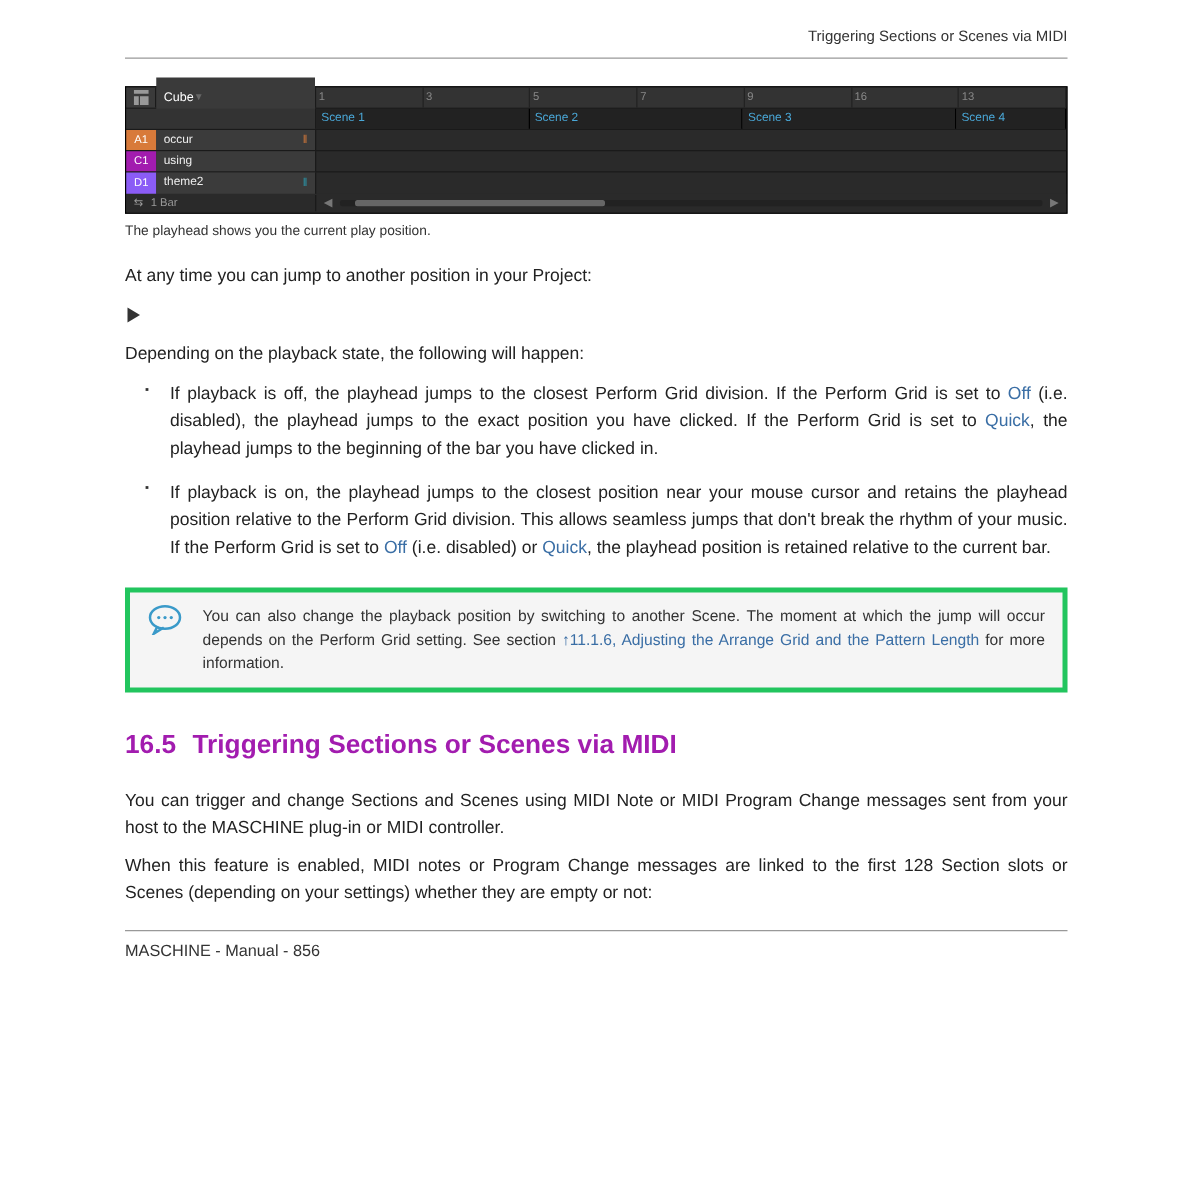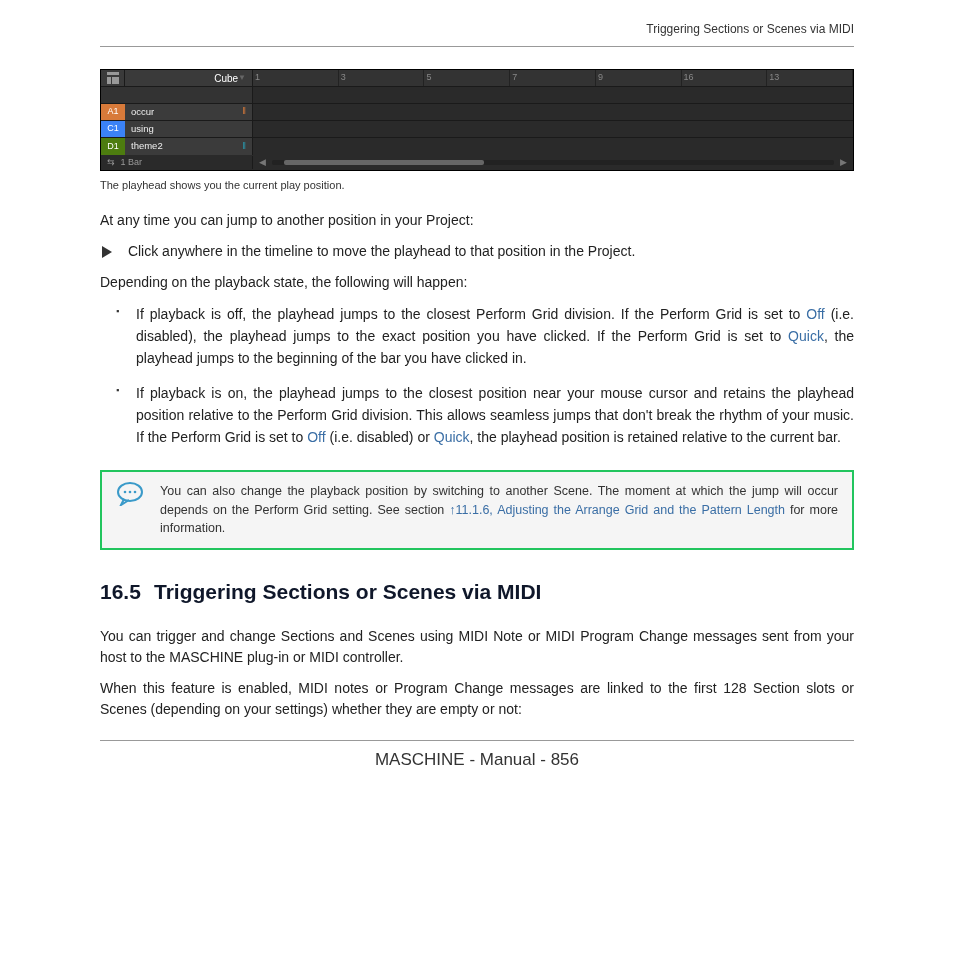--- a/index.html
+++ b/index.html
@@ -26,21 +26,21 @@
     background: #2a2a2a;
     border: 1px solid #000;
     font-size: 10px;
     color: #ddd;
   }
   .arr-row { display: flex; height: 17px; border-bottom: 1px solid #1a1a1a; align-items:center; }
   .arr-row:last-child { border-bottom: none; }
   .left-col { width: 152px; display: flex; align-items: center; height: 100%; border-right: 1px solid #1a1a1a; }
   .top-icon-cell { width: 24px; height: 100%; background: #3a3a3a; display:flex; align-items:center; justify-content:center; border-right:1px solid #1a1a1a; }
   .top-icon-cell svg { display:block; }
-  .cube-cell { flex:1; background:#3a3a3a; height:100%; display:flex; align-items:center; padding:0 6px; color:#fff; font-size:10px; justify-content:flex-end; }
+  .cube-cell { flex:1; background:#3a3a3a; height:100%; display:flex; align-items:center; padding:16px 6px; color:#fff; font-size:10px; justify-content:flex-start; }
   .cube-cell .tri { font-size:8px; color:#666; }
   .ruler { flex:1; display:flex; background:#333; height:100%; position:relative; }
   .ruler-cell { flex:1; border-right:1px solid #222; color:#888; font-size:9px; padding-left:2px; display:flex; align-items:center; }
   .scene-row .right-col, .track-row .right-col { flex:1; display:flex; height:100%; }
   .scene-cell { flex:1; background:#222; border-right:1px solid #000; display:flex; align-items:center; padding-left:4px; color:#4aa8d8; font-size:9.5px; }
   .grid-area { flex:1; position:relative; background:#303030; }
   .grid-col-line { position:absolute; top:0; bottom:0; width:1px; background:#222; }
   .track-idx { width:24px; height:100%; display:flex; align-items:center; justify-content:center; color:#fff; font-size:9px; }
   .track-idx.a1 { background:#d87a3a; }
   .track-name { flex:1; background:#3b3b3b; height:100%; display:flex; align-items:center; padding:0 6px; color:#eee; font-size:9.5px; justify-content:space-between; }
@@ -62,28 +62,28 @@
 
   .body-text { font-size:14px; color:#222; text-align:justify; margin-bottom:10px; }
   .play-tri { display:inline-block; width:0; height:0; border-style:solid; border-width:6px 0 6px 10px; border-color:transparent transparent transparent #333; vertical-align:middle; margin-right:12px; margin-left:2px; }
 
   ul.dash { list-style:none; padding-left:36px; margin-bottom:21px; }
   ul.dash li { position:relative; text-align:justify; font-size:14px; color:#222; margin-bottom:12px; line-height:1.6; }
   ul.dash li::before { content:"▪"; position:absolute; left:-20px; top:1px; font-size:9px; color:#333; }
 
   .link { color:#3a6ea5; }
 
-  .note-box { border:2px solid #22c55e; background:#f5f5f5; display:flex; padding:10px 14px; gap:14px; margin-top:4px; margin-bottom:26px; }
+  .note-box { border:4px solid #22c55e; background:#f5f5f5; display:flex; padding:10px 14px; gap:14px; margin-top:4px; margin-bottom:26px; }
   .note-icon { flex: 0 0 30px; }
   .note-text { font-size:12.5px; color:#333; text-align:justify; line-height:1.5; }
 
-  h2.section-heading { font-size:21px; font-weight:bold; color:#0f172a; margin:16px 0 18px 0; }
+  h2.section-heading { font-size:21px; font-weight:bold; color:#a21caf; margin:16px 0 18px 0; }
   h2.section-heading .num { display:inline-block; width:54px; }
 
-  .footer { text-align:center; font-size:17px; color:#333; }
+  .footer { text-align:left; font-size:13px; color:#333; }
 </style>
 </head>
 <body>
 
 <div class="header-right">
   <div class="hdr-sub">Triggering Sections or Scenes via MIDI</div>
 </div>
 <hr class="top-rule">
 
 <div class="arranger">
@@ -108,20 +108,26 @@
       <div class="ruler-cell">5</div>
       <div class="ruler-cell">7</div>
       <div class="ruler-cell">9</div>
       <div class="ruler-cell">16</div>
       <div class="ruler-cell">13</div>
     </div>
   </div>
 
   <div class="arr-row scene-row">
     <div class="left-col" style="background:#333;"></div>
+    <div class="right-col">
+      <div class="scene-cell" style="flex:2;">Scene 1</div>
+      <div class="scene-cell" style="flex:2;">Scene 2</div>
+      <div class="scene-cell" style="flex:2;">Scene 3</div>
+      <div class="scene-cell" style="flex:1;">Scene 4</div>
+    </div>
   </div>
 
   <div id="track-rows">
       <div class="arr-row track-row">
         <div class="left-col">
           <div class="track-idx a1">A1</div>
           <div class="track-name">
             <span>occur</span>
             <span class="bars ">‖</span>
           </div>
@@ -131,37 +137,37 @@
           <div class="grid-col-line" style="left: 57%;"></div>
           <div class="grid-col-line" style="left: 85.5%;"></div>
           <div class="clip orange" style="left: 0%; width: 28.5%;">Pattern 1</div>
           <div class="clip orange" style="left: 28.5%; width: 14.5%;">..rn 2</div>
           <div class="clip orange" style="left: 57%; width: 28.5%;">Pattern 1</div>
           <div class="clip orange" style="left: 85.5%; width: 14.5%;">Pattern</div>
         </div>
       </div>
       <div class="arr-row track-row">
         <div class="left-col">
-          <div class="track-idx" style="background: #3b82f6;">C1</div>
+          <div class="track-idx" style="background: #a21caf;">C1</div>
           <div class="track-name">
             <span>using</span>
             <span class="bars "></span>
           </div>
         </div>
         <div class="grid-area">
           <div class="grid-col-line" style="left: 28.5%;"></div>
           <div class="grid-col-line" style="left: 57%;"></div>
           <div class="grid-col-line" style="left: 85.5%;"></div>
           <div class="clip orange" style="left: 57%; width: 14.5%;">..rn 1</div>
           <div class="clip orange" style="left: 85.5%; width: 14.5%;">..rn 1</div>
         </div>
       </div>
       <div class="arr-row track-row">
         <div class="left-col">
-          <div class="track-idx" style="background: #4d7c0f;">D1</div>
+          <div class="track-idx" style="background: #8b5cf6;">D1</div>
           <div class="track-name">
             <span>theme2</span>
             <span class="bars teal">‖</span>
           </div>
         </div>
         <div class="grid-area">
           <div class="grid-col-line" style="left: 28.5%;"></div>
           <div class="grid-col-line" style="left: 57%;"></div>
           <div class="grid-col-line" style="left: 85.5%;"></div>
           <div class="clip teal" style="left: 0%; width: 14.5%;">..rn 1</div>
@@ -185,21 +191,20 @@
       <span class="hbar-arrow">▶</span>
     </div>
   </div>
 </div>
 
 <div class="caption">The playhead shows you the current play position.</div>
 
 <p class="body-text">At any time you can jump to another position in your Project:</p>
 <p class="body-text">
   <span class="play-tri"></span>
-  <span>Click anywhere in the timeline to move the playhead to that position in the Project.</span>
 </p>
 <p class="body-text">Depending on the playback state, the following will happen:</p>
 
 <ul class="dash">
   <li>
     <span>If playback is off, the playhead jumps to the closest Perform Grid division. If the Perform Grid is set to </span><span class="link">Off</span><span> (i.e. disabled), the playhead jumps to the exact position you have clicked. If the Perform Grid is set to </span><span class="link">Quick</span><span>, the playhead jumps to the beginning of the bar you have clicked in.</span>
   </li>
   <li>
     <span>If playback is on, the playhead jumps to the closest position near your mouse cursor and retains the playhead position relative to the Perform Grid division. This allows seamless jumps that don't break the rhythm of your music. If the Perform Grid is set to </span><span class="link">Off</span><span> (i.e. disabled) or </span><span class="link">Quick</span><span>, the playhead position is retained relative to the current bar.</span>
   </li>

